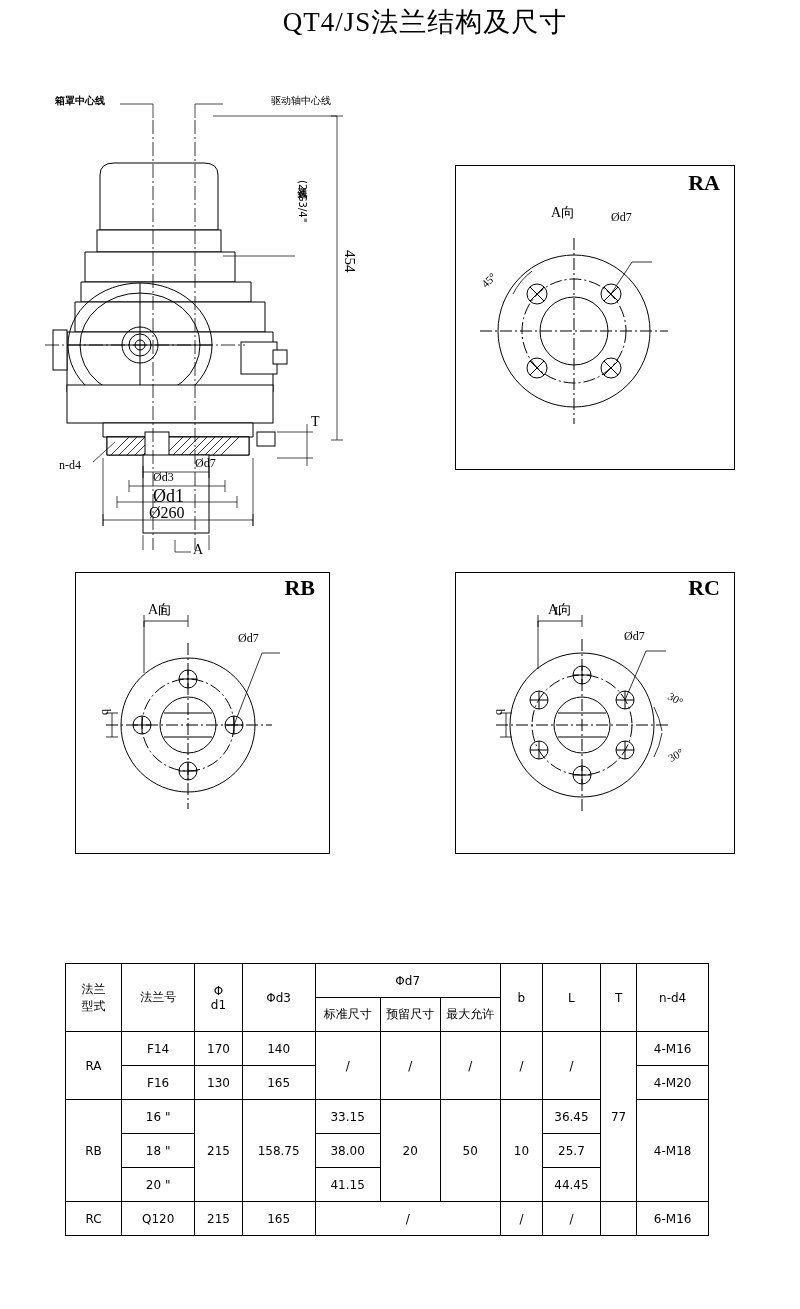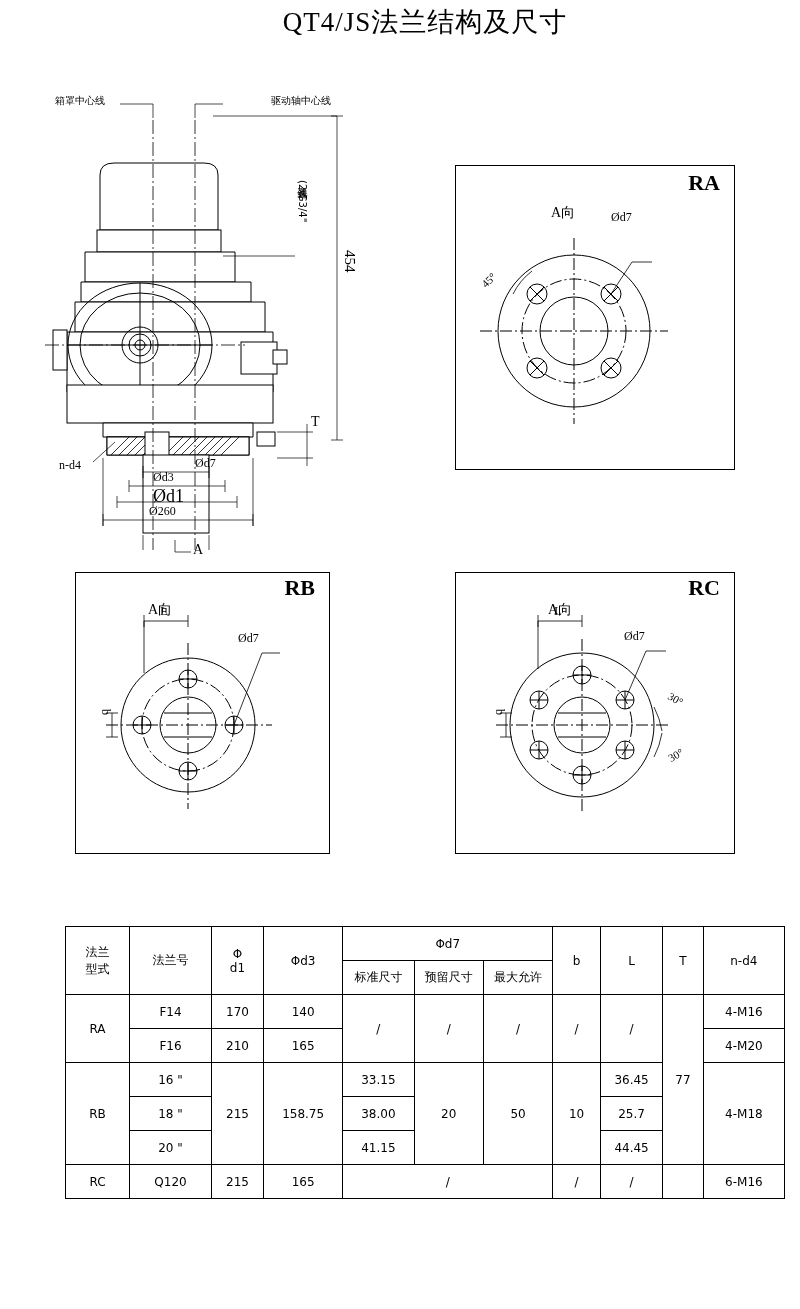--- a/index.html
+++ b/index.html
@@ -32,23 +32,23 @@
   #assembly{position:absolute;left:20px;top:80px;width:330px;height:490px;}
 
   
   .flange-box{position:absolute;border:1px solid #000;background:#fff;box-sizing:border-box;}
   .flange-title{position:absolute;width:100%;text-align:center;font-size:15px;}
   .flange-code{position:absolute;font-size:22px;font-weight:bold;font-family:"Liberation Serif",serif;}
   .aview{position:absolute;font-size:14px;}
 
   
   table.spec{
-    position:absolute;left:40px;top:926px;
+    position:absolute;left:40px;top:963px;
     border-collapse:collapse;
-    width:720px;
+    width:644px;
     font-family:"DejaVu Sans", sans-serif;
     border-radius:28px;
   }
   table.spec td,table.spec th{
     border:1px solid #000;
     text-align:center;
     vertical-align:middle;
     font-size:12px;
     font-weight:normal;
     padding:2px 1px;
@@ -159,30 +159,30 @@
           <line x1="208" y1="378" x2="208" y2="446"></line>
           <line x1="98" y1="455" x2="98" y2="470"></line>
           <line x1="164" y1="455" x2="164" y2="470"></line>
 
           <line x1="130" y1="460" x2="130" y2="472"></line>
           <line x1="130" y1="472" x2="146" y2="472"></line>
         </g>
       </g>
     </svg>
 
-    <div class="lbl lbl-cn" style="left:10px;top:14px;">箱罩中心线</div>
+    <div class="lbl lbl-cn" style="left:10px;top:14px;font-weight:bold;">箱罩中心线</div>
     <div class="lbl lbl-cn" style="left:178px;top:14px;padding-left:48px;">驱动轴中心线</div>
     <div class="lbl lbl-cn vert" style="left:250px;top:100px;">进线孔(2-G3/4"</div>
     <div class="lbl vert" style="left:296px;top:170px;font-size:15px;">454</div>
     <div class="lbl" style="left:266px;top:334px;font-size:14px;">T</div>
     <div class="lbl" style="left:14px;top:378px;font-size:12px;">n-d4</div>
     <div class="lbl" style="left:150px;top:376px;font-size:12px;">Ød7</div>
     <div class="lbl" style="left:108px;top:390px;font-size:12px;">Ød3</div>
     <div class="lbl" style="left:108px;top:406px;font-size:18px;">Ød1</div>
-    <div class="lbl" style="left:104px;top:424px;font-size:12px;">Ø260</div>
+    <div class="lbl" style="left:104px;top:424px;font-size:16px;">Ø260</div>
     <div class="lbl" style="left:148px;top:462px;font-size:14px;">A</div>
   </div>
 
   <div class="flange-box" style="left:430px;top:165px;width:280px;height:305px;">
     <div class="flange-code" style="right:14px;top:4px;">RA</div>
     <div class="aview" style="left:95px;top:38px;">A向</div>
     <svg width="278" height="303" viewBox="0 0 278 303" style="position:absolute;left:0;top:0;">
       <g fill="none" stroke="#000" stroke-width="1">
         <circle cx="118" cy="165" r="76"></circle>
         <circle cx="118" cy="165" r="34"></circle>
@@ -364,21 +364,21 @@
         <td rowspan="2">/</td>
         <td rowspan="2">/</td>
         <td rowspan="2">/</td>
         <td rowspan="2">/</td>
         <td rowspan="2">/</td>
         <td rowspan="5">77</td>
         <td>4-M16</td>
       </tr>
       <tr class="row">
         <td>F16</td>
-        <td>210</td>
+        <td>130</td>
         <td>165</td>
         <td>4-M20</td>
       </tr>
 
       <tr class="row">
         <td rowspan="3">RB</td>
         <td>16 "</td>
         <td rowspan="3">215</td>
         <td rowspan="3">158.75</td>
         <td>33.15</td>

